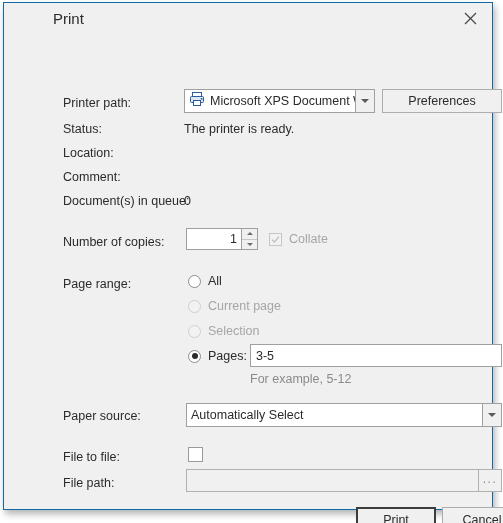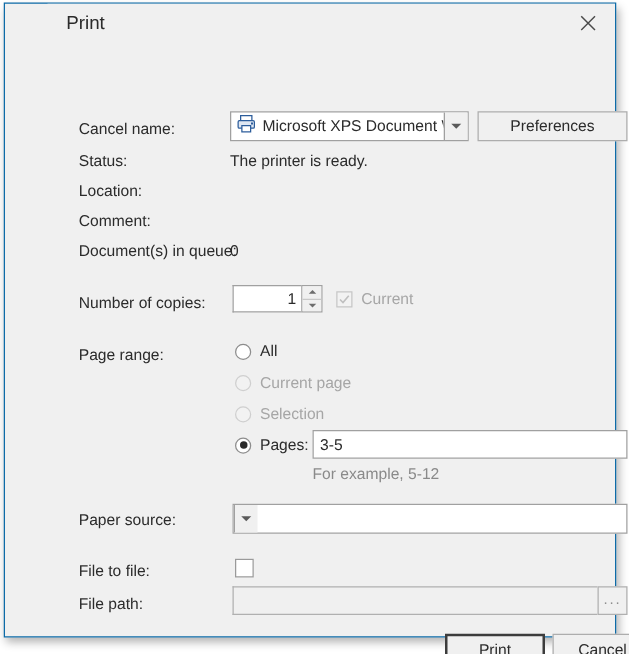--- a/index.html
+++ b/index.html
@@ -262,21 +262,21 @@
         <svg width="13" height="13" viewBox="0 0 13 13">
           <line x1="1" y1="1" x2="12" y2="12" stroke="#4a4a4a" stroke-width="1.2"></line>
           <line x1="12" y1="1" x2="1" y2="12" stroke="#4a4a4a" stroke-width="1.2"></line>
         </svg>
       </span>
     </button>
   </div>
 
   <div class="body">
 
-    <div class="lbl" style="left:25px; top:57px;">Cancel name:</div>
+    <div class="lbl" style="left:25px; top:57px;">Printer path:</div>
 
     <div class="combo" style="left:146px; top:50px; width:191px; height:24px;">
       <div class="field">
         <span class="printer-icon">
           <svg width="16" height="16" viewBox="0 0 16 16">
             <rect x="3.5" y="1.5" width="9" height="4" fill="#ffffff" stroke="#2c5d9b" stroke-width="1"></rect>
             <rect x="1.5" y="5.5" width="13" height="6" rx="1" fill="#dfe7f2" stroke="#2c5d9b" stroke-width="1"></rect>
             <rect x="4.5" y="9.5" width="7" height="5" fill="#ffffff" stroke="#2c5d9b" stroke-width="1"></rect>
             <rect x="11.8" y="7" width="1.6" height="1.6" fill="#2c5d9b"></rect>
           </svg>
@@ -315,21 +315,21 @@
         </div>
       </div>
     </div>
 
     <div class="cb-row" style="left:231px; top:193px;">
       <span class="cb-box disabled">
         <svg width="9" height="9" viewBox="0 0 9 9">
           <polyline points="1,4.6 3.4,7 8,1.6" fill="none" stroke="#bfbfbf" stroke-width="1.3"></polyline>
         </svg>
       </span>
-      <span class="cb-label dis">Current</span>
+      <span class="cb-label dis">Collate</span>
     </div>
 
     <div class="lbl" style="left:25px; top:238px;">Page range:</div>
 
     <div class="rd-row" style="left:150px; top:235px;">
       <span class="rd-circle"></span>
       <span class="rd-label">All</span>
     </div>
 
     <div class="rd-row" style="left:150px; top:260px;">
@@ -349,20 +349,23 @@
       <span class="rd-label">Pages:</span>
     </div>
 
     <div class="tinput" style="left:212px; top:305px; width:252px; height:23px;">3-5</div>
 
     <div class="hint" style="left:212px; top:333px;">For example, 5-12</div>
 
     <div class="lbl" style="left:25px; top:370px;">Paper source:</div>
 
     <div class="combo" style="left:148px; top:364px; width:316px; height:24px;">
+      <div class="field">
+        <span class="txt">Automatically Select</span>
+      </div>
       <div class="arrow-btn">
         <span class="arrow-dn"></span>
       </div>
     </div>
 
     <div class="lbl" style="left:25px; top:411px;">File to file:</div>
 
     <div class="cb-row" style="left:150px; top:408px;">
       <span class="cb-box" style="width:15px;height:15px;"></span>
     </div>

